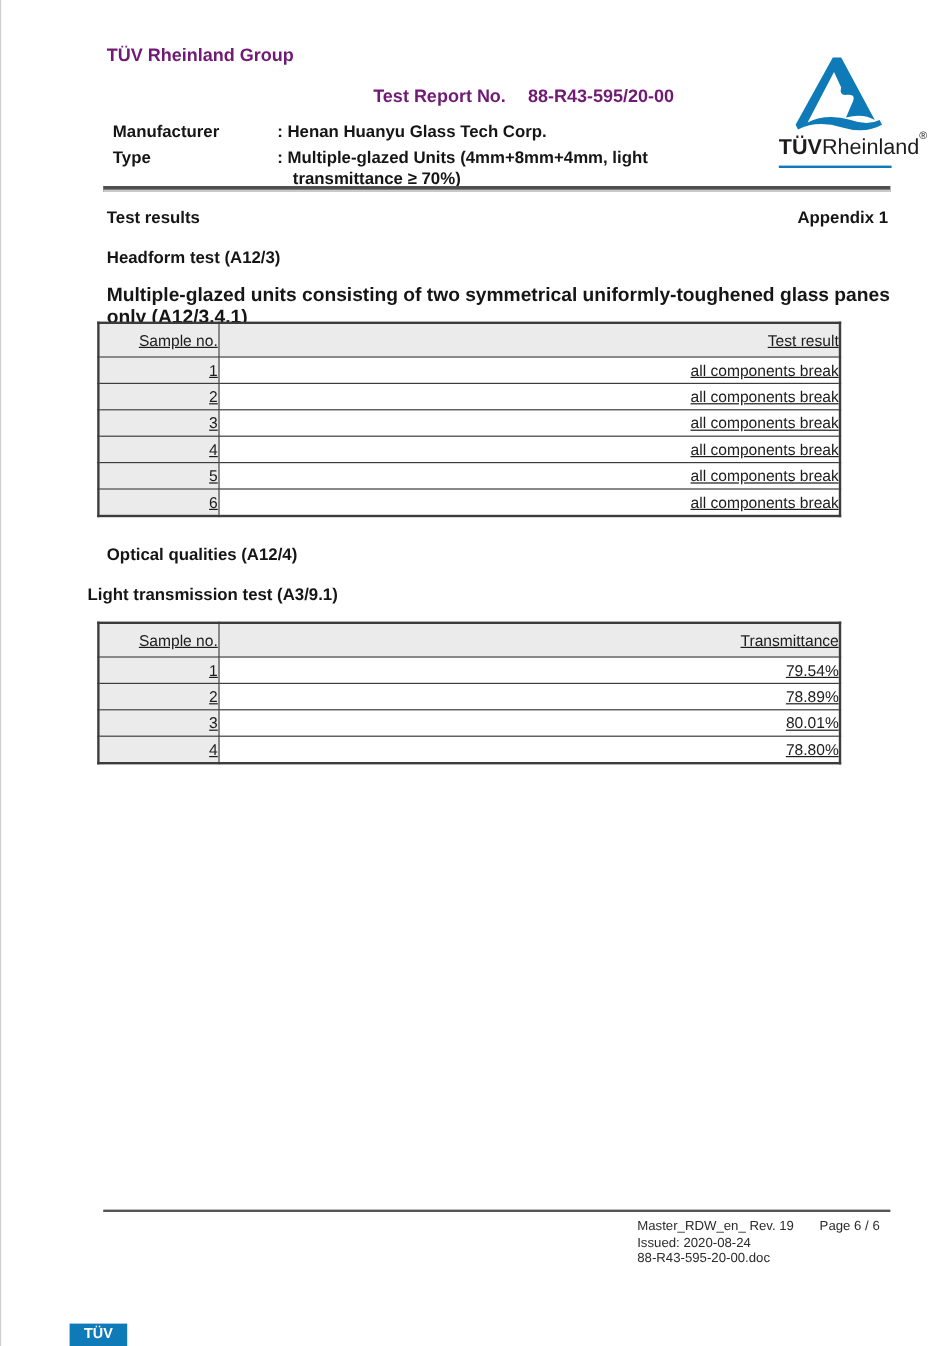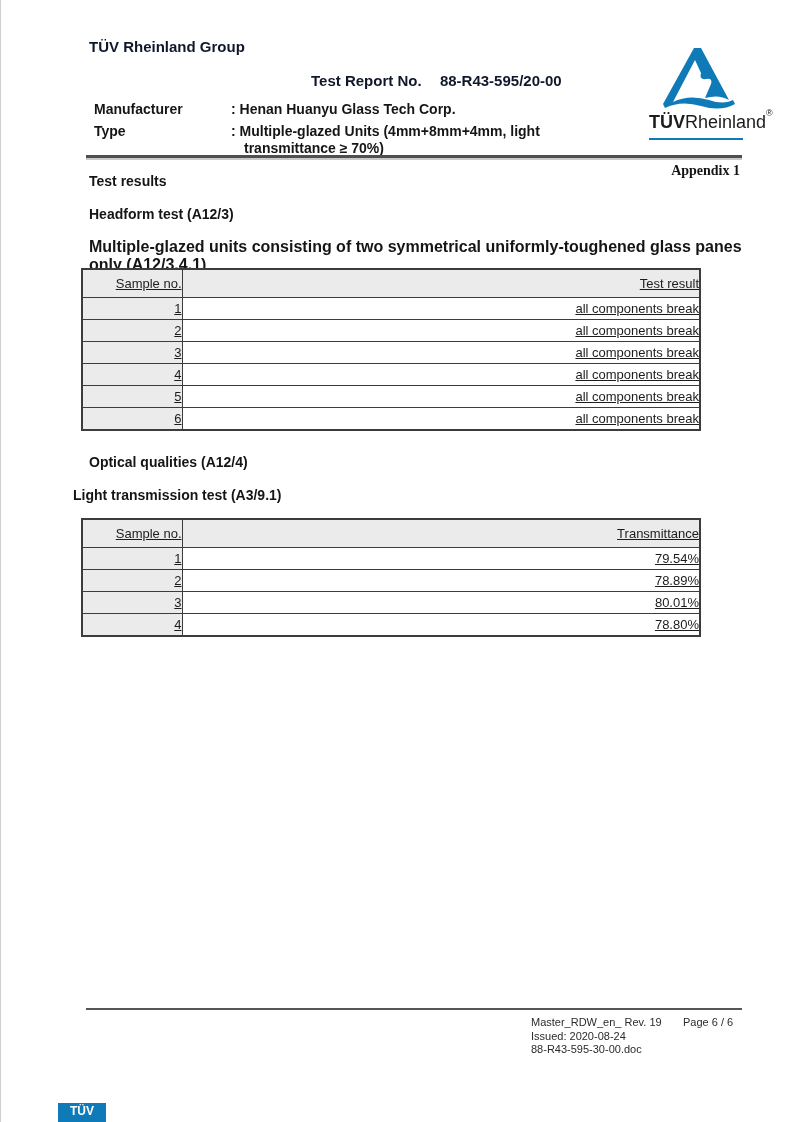--- a/index.html
+++ b/index.html
@@ -8,21 +8,21 @@
     width: 793px;
     height: 1122px;
     background: #ffffff;
     overflow: hidden;
     font-family: "Liberation Sans", "DejaVu Sans", sans-serif;
     color: #1c1c1c;
     border-left: 1px solid #cfcfcf;
     box-sizing: border-box;
   }
   .abs { position: absolute; }
-  .h15 { font-size: 15px; font-weight: bold; color: #0f172a; }
+  .h15 { font-size: 15px; font-weight: bold; color: #701a75; }
   .h14 { font-size: 14px; font-weight: bold; color: #151515; }
   .h13 { font-size: 16px; font-weight: bold; color: #151515; }
 
   
   .header-rule {
     left: 85px; top: 155px; width: 656px; height: 3px;
     background: #4f4f4f;
     border-bottom: 2px solid #c9c9c9;
   }
   .footer-rule {
@@ -94,21 +94,21 @@
     <svg width="95" height="70" viewBox="0 0 95 70">
       <path d="M14 62 L45 6 L52 6 L80 58 Q70 52 56 56 L62 42 Q64 36 57 37 Q50 38 52 31 L46 18 L24 60 Q40 52 60 58 Q74 63 84 58 L86 62 Q72 70 52 64 Q32 58 16 66 Z" fill="#0e7ab8"></path>
     </svg>
   </div>
   <div class="abs wordmark">
     <span class="tuv">TÜV</span><span>Rheinland</span><span class="reg">®</span>
   </div>
   <div class="abs logo-underline"></div>
 
   <div class="abs h14" style="left:88px; top:173px;">Test results</div>
-  <div class="abs h14" style="right:53px; top:163px;font-family:Liberation Serif, serif;">Appendix 1</div>
+  <div class="abs h14" style="right:53px; top:173px;">Appendix 1</div>
 
   <div class="abs h14" style="left:88px; top:206px;">Headform test (A12/3)</div>
   <div class="abs h13" style="left:88px; top:238px; width:660px;">Multiple-glazed units consisting of two symmetrical uniformly-toughened glass panes only (A12/3.4.1)</div>
 
   <table class="report abs" style="left:80px; top:268px;">
     <colgroup>
         <col style="width:100px">
         <col>
       </colgroup>
   <thead>
@@ -176,21 +176,21 @@
           <td>4</td>
           <td>78.80%</td>
         </tr>
       </tbody>
     </table>
 
   <div class="abs footer-rule"></div>
   <div class="abs foot" style="left:530px; top:1016px; width:150px;">
       <div>Master_RDW_en_ Rev. 19</div>
       <div>Issued: 2020-08-24</div>
-      <div>88-R43-595-30-00.doc</div>
+      <div>88-R43-595-20-00.doc</div>
     </div>
   <div class="abs foot" style="left:682px; top:1016px; width:80px;">
       <div>Page 6 / 6</div>
     </div>
 
   <div class="abs corner-badge">
     <span>TÜV</span>
   </div>
 
 </div>

